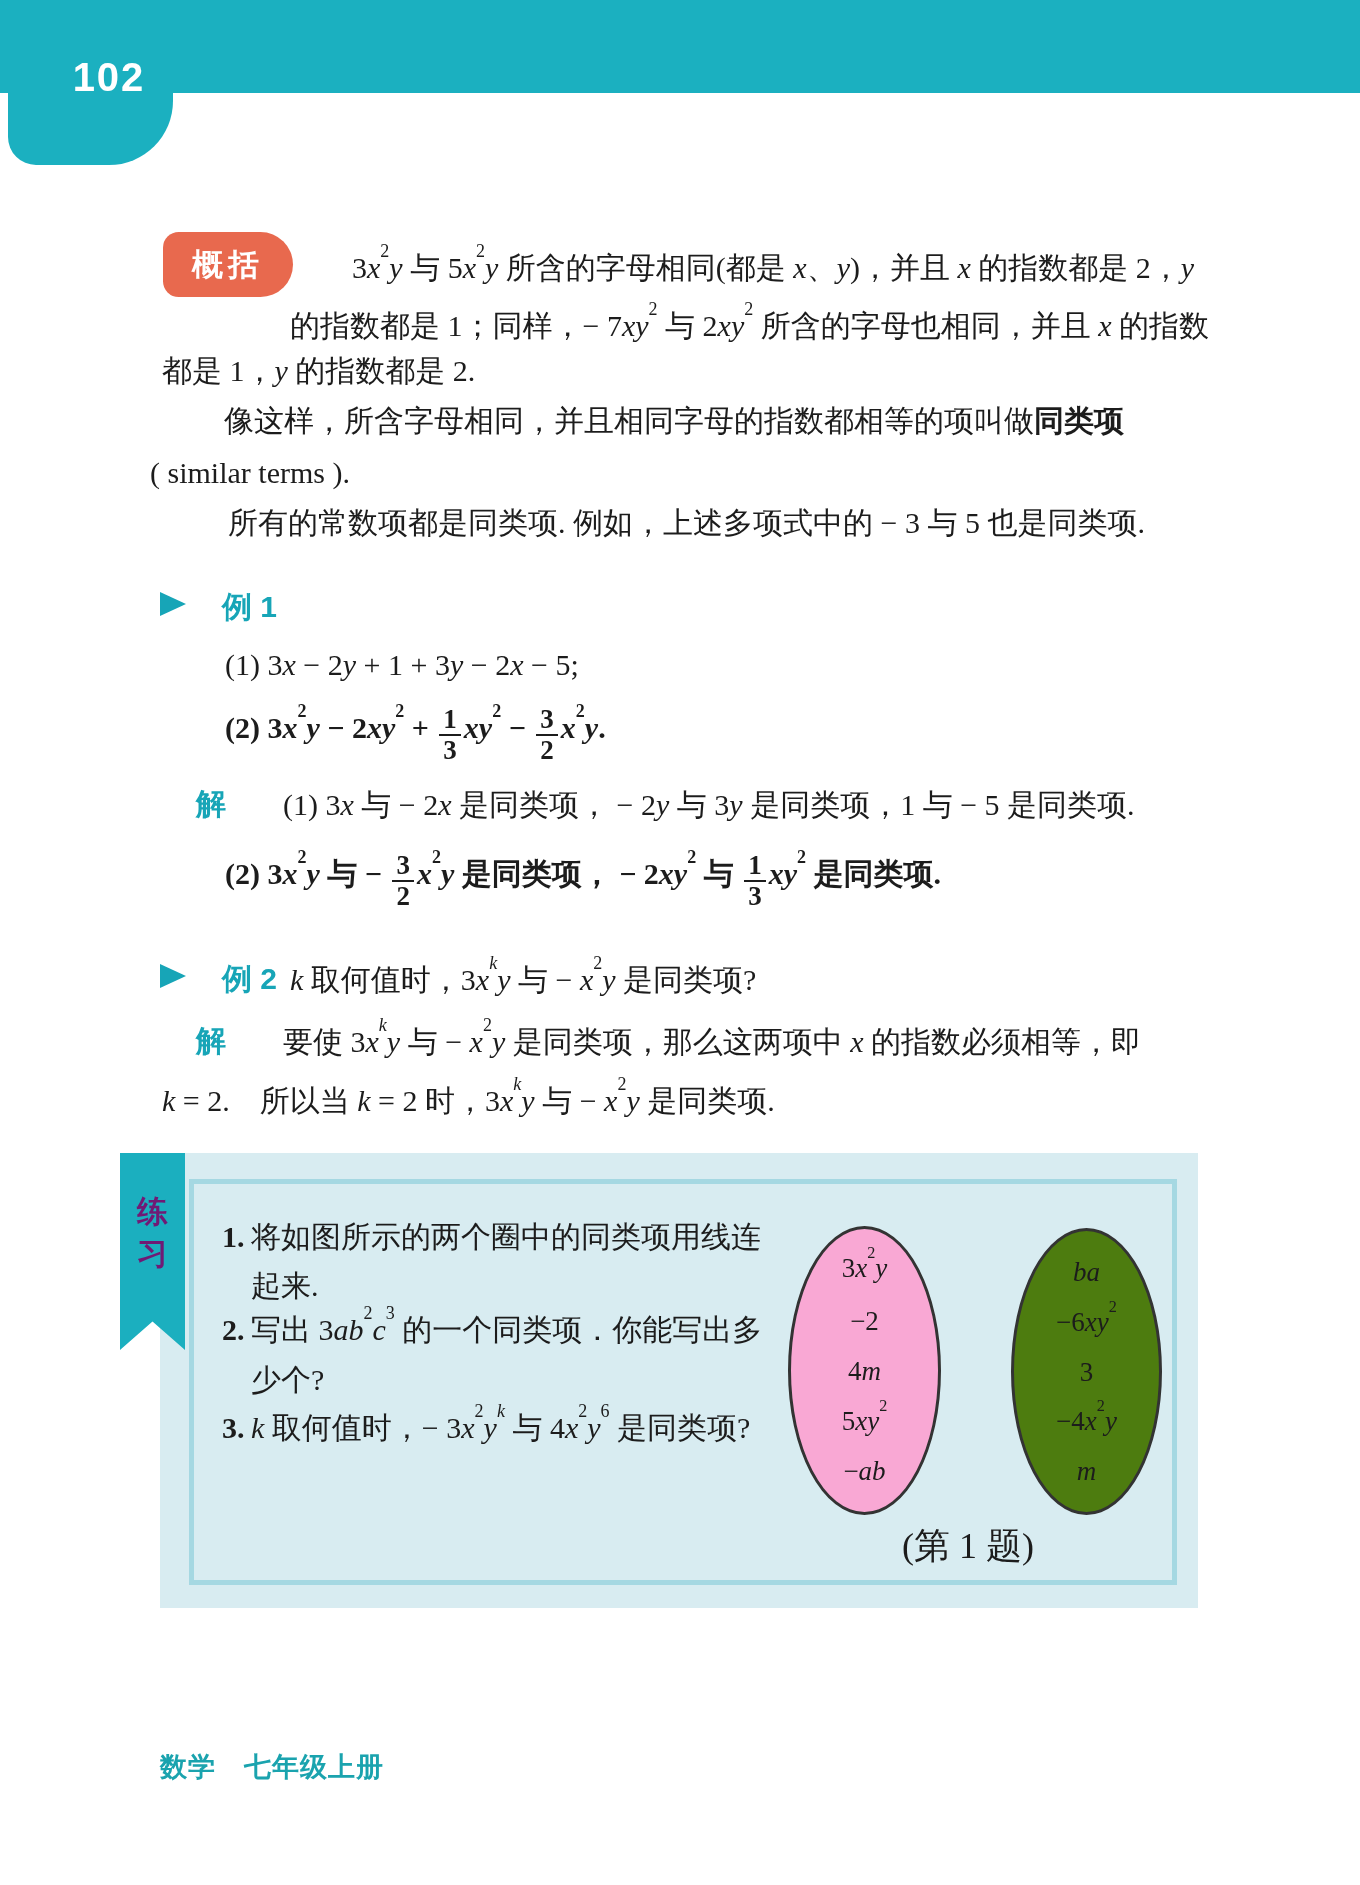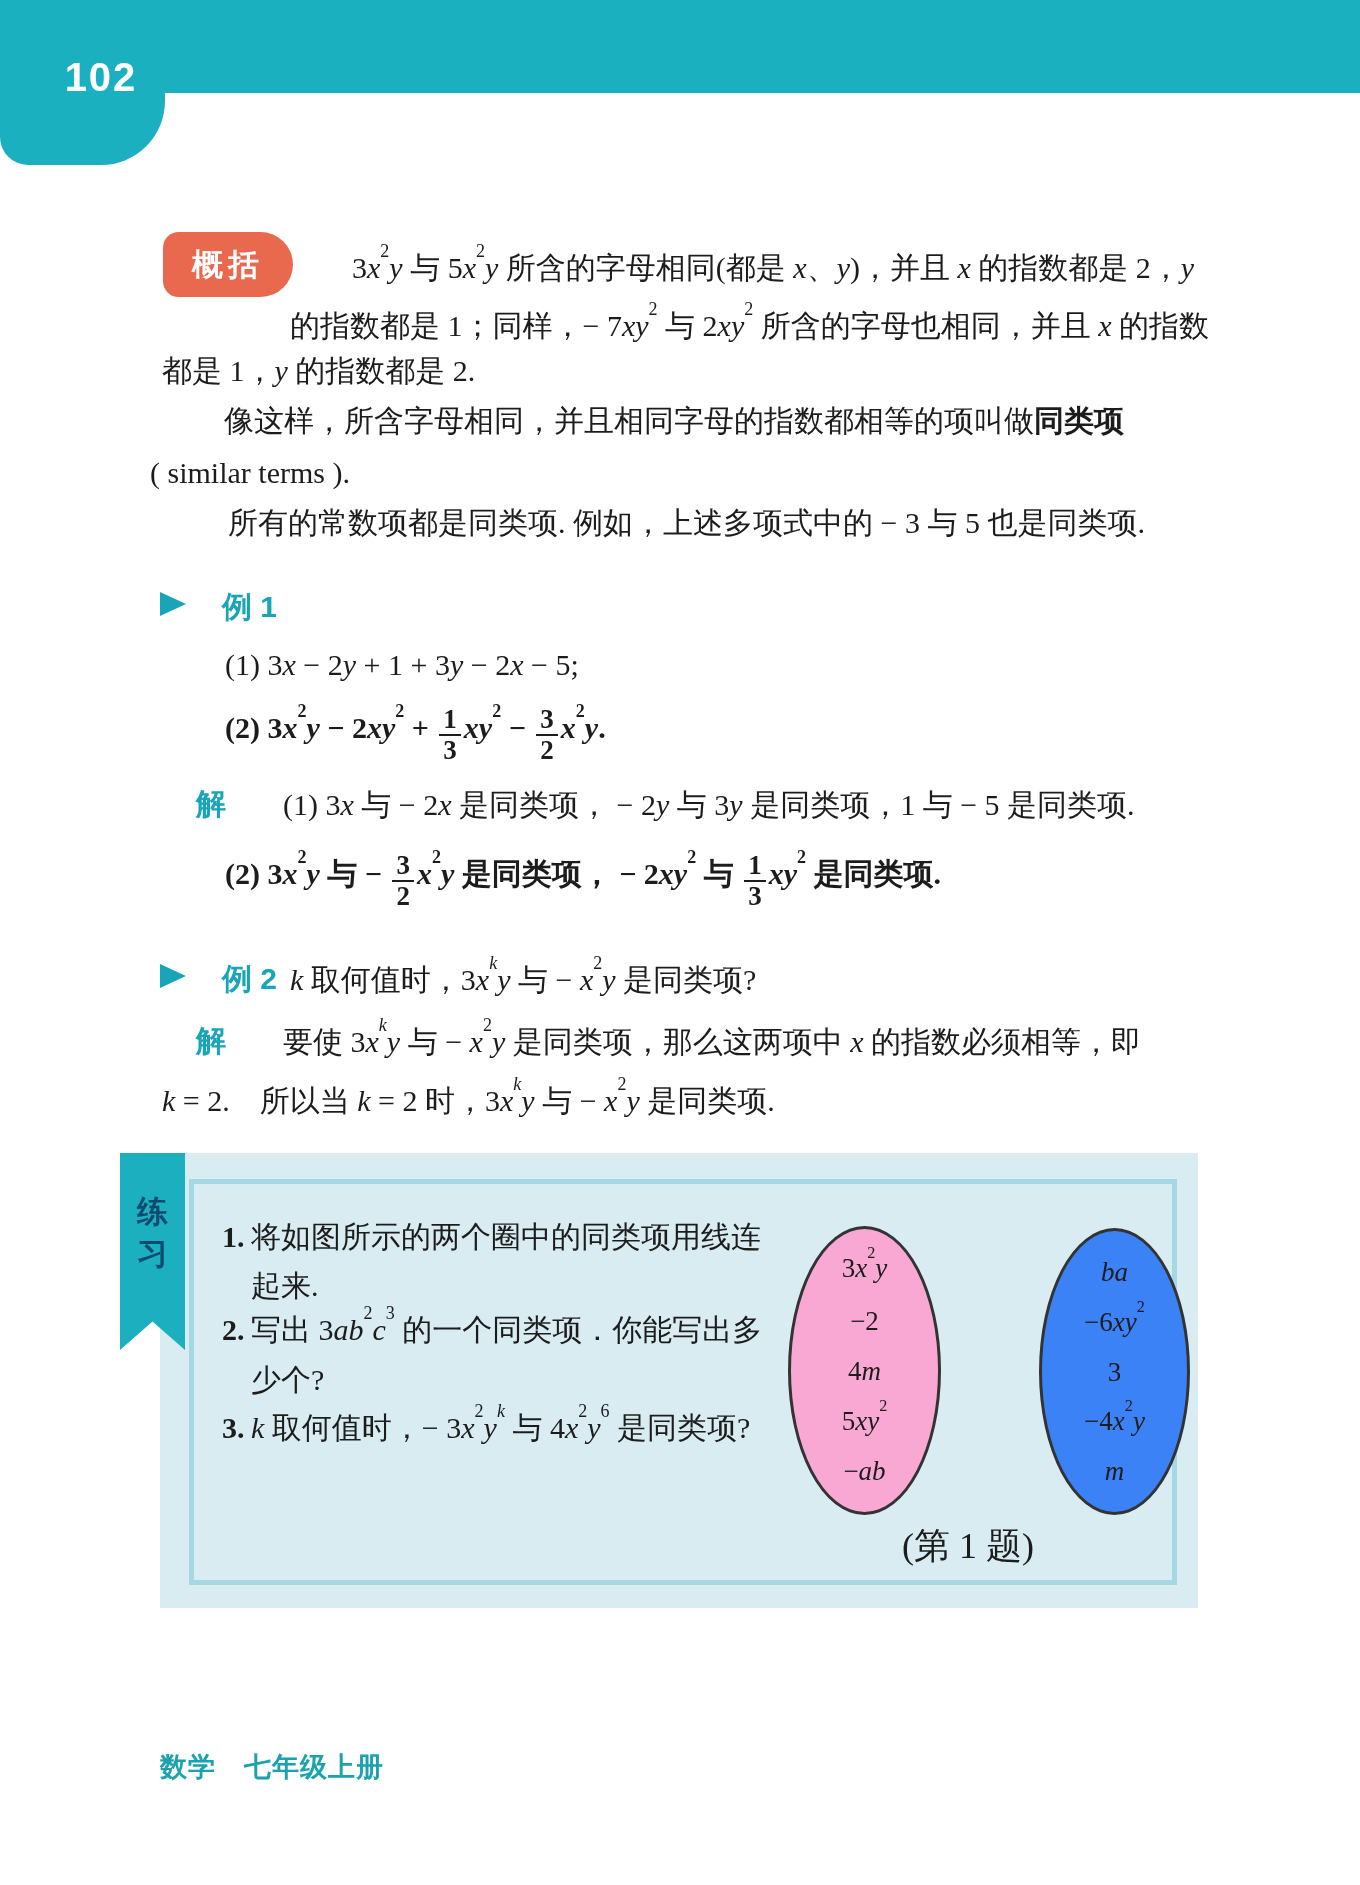--- a/index.html
+++ b/index.html
@@ -1,20 +1,20 @@
 <!DOCTYPE html>
 <html><head>
 <meta charset="utf-8">
 <style>
   html,body{margin:0;padding:0;background:#ffffff;}
   .page{position:relative;width:1360px;height:1885px;background:#ffffff;overflow:hidden;
         font-family:"Liberation Serif","DejaVu Serif",serif;color:#1c1c1c;}
   
   .band{position:absolute;left:0;top:0;width:1360px;height:93px;background:#1bb0c0;}
-  .tab{position:absolute;left:0;top:0;width:165px;height:165px;background:#1bb0c0;
+  .tab{position:absolute;left:8px;top:0;width:165px;height:165px;background:#1bb0c0;
        border-radius:0 0 64px 28px;}
   .pagenum{position:absolute;left:48px;top:56px;width:106px;text-align:center;
        font:bold 40px/42px "Liberation Sans","DejaVu Sans",sans-serif;color:#ffffff;letter-spacing:2px;}
   
   .badge{position:absolute;left:163px;top:232px;width:130px;height:65px;background:#e8694e;
        border-radius:16px 33px 33px 16px;color:#ffffff;text-align:center;
        font:bold 31px/65px "Liberation Sans","DejaVu Sans",sans-serif;letter-spacing:5px;}
   
   .t{position:absolute;font-size:30px;line-height:36px;white-space:nowrap;}
   .tall{line-height:84px;font-weight:bold;}
@@ -30,25 +30,25 @@
         color:#17a5b7;white-space:nowrap;}
   .tri{position:absolute;width:0;height:0;border-left:26px solid #17a5b7;
         border-top:12px solid transparent;border-bottom:12px solid transparent;}
   
   .pbox{position:absolute;left:160px;top:1153px;width:1038px;height:455px;background:#d8ecf1;}
   .pborder{position:absolute;left:29px;top:26px;right:21px;bottom:23px;
         border:5px solid #a5d8e2;}
   .ribbon{position:absolute;left:120px;top:1153px;width:65px;height:197px;background:#1bafbf;
         clip-path:polygon(0 0,100% 0,100% 100%,50% 85.5%,0 100%);}
   .ribbon-label{width:36px;margin:0 auto;padding-top:38px;word-break:break-all;
-        font:bold 31px/42px "Liberation Sans","DejaVu Sans",sans-serif;color:#0c4a6e;text-align:center;}
+        font:bold 31px/42px "Liberation Sans","DejaVu Sans",sans-serif;color:#701a75;text-align:center;}
   .inum{position:absolute;font-weight:bold;font-size:30px;line-height:36px;}
   .ellipse{position:absolute;border:3px solid #333333;border-radius:50%;}
   .purple{left:788px;top:1226px;width:147px;height:283px;background:#f9a8d4;}
-  .orange{left:1039px;top:1228px;width:145px;height:281px;background:#3b82f6;}
+  .orange{left:1011px;top:1228px;width:145px;height:281px;background:#4d7c0f;}
   .term{position:absolute;left:0;width:100%;text-align:center;font-size:27px;line-height:28px;}
   .caption{position:absolute;left:902px;top:1530px;font-size:36px;line-height:32px;white-space:nowrap;}
   .footer{position:absolute;left:160px;top:1752px;
         font:bold 27px/30px "Liberation Sans","DejaVu Sans",sans-serif;color:#1aa3ae;letter-spacing:1px;}
 </style>
 </head>
 <body>
 
 <div class="page">
 

